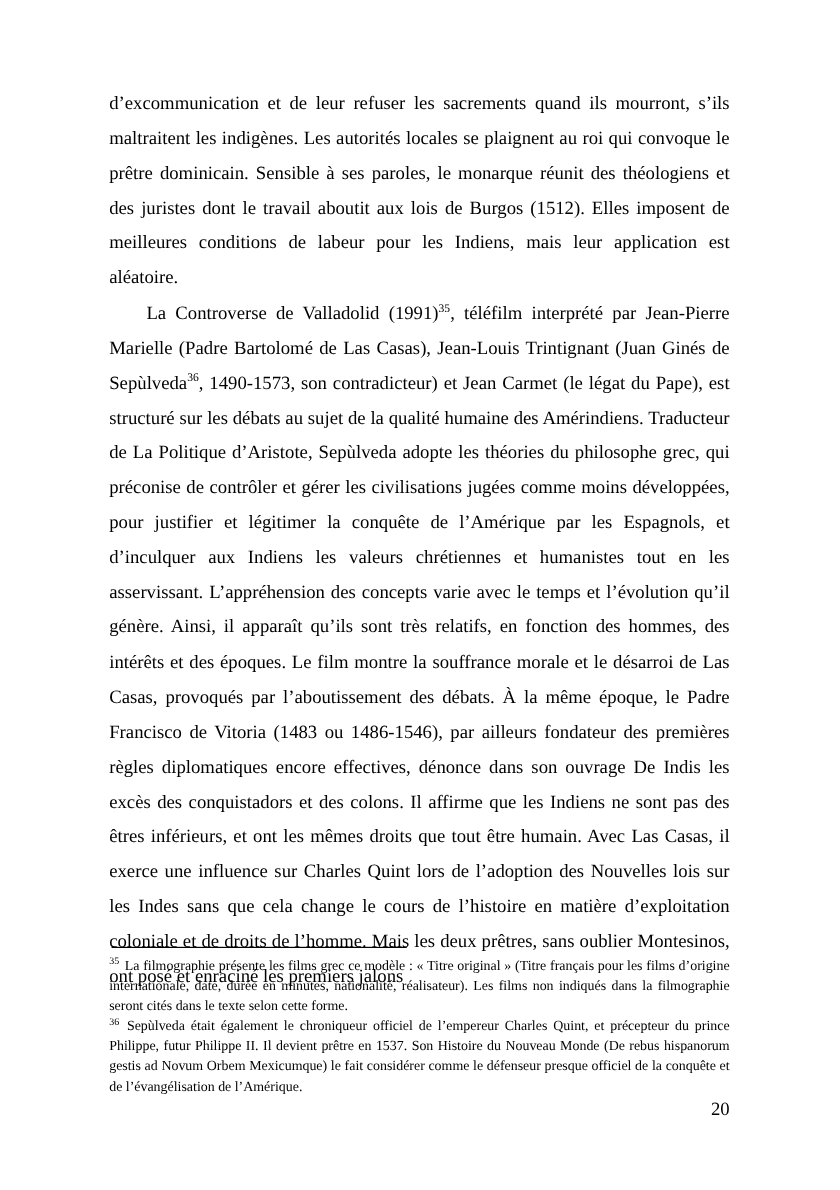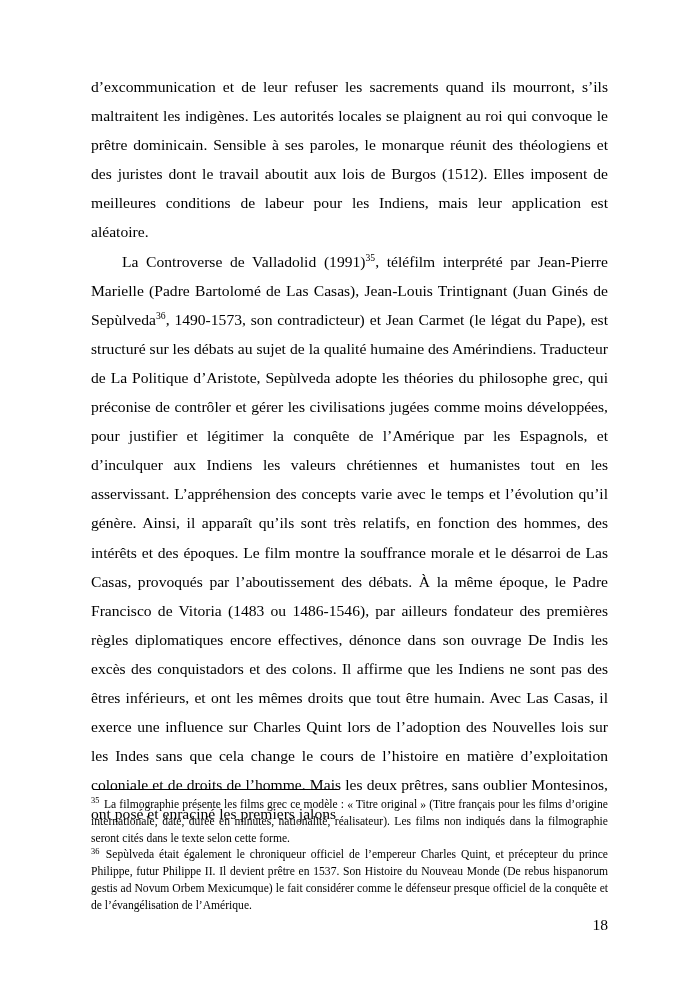--- a/index.html
+++ b/index.html
@@ -106,15 +106,15 @@
     <p class="body-par"><span>d’excommunication et de leur refuser les sacrements quand ils mourront, s’ils maltraitent les indigènes. Les autorités locales se plaignent au roi qui convoque le prêtre dominicain. Sensible à ses paroles, le monarque réunit des théologiens et des juristes dont le travail aboutit aux lois de Burgos (1512). Elles imposent de meilleures conditions de labeur pour les Indiens, mais leur application est aléatoire.</span></p>
     <p class="body-par indented"><span class="it">La Controverse de Valladolid</span><span> (1991)</span><sup class="fnref">35</sup><span>, téléfilm interprété par Jean-Pierre Marielle (Padre Bartolomé de Las Casas), Jean-Louis Trintignant (Juan Ginés de Sepùlveda</span><sup class="fnref">36</sup><span>, 1490-1573, son contradicteur) et Jean Carmet (le légat du Pape), est structuré sur les débats au sujet de la qualité humaine des Amérindiens. Traducteur de </span><span class="it">La Politique</span><span> d’Aristote, Sepùlveda adopte les théories du philosophe grec, qui préconise de contrôler et gérer les civilisations jugées comme moins développées, pour justifier et légitimer la conquête de l’Amérique par les Espagnols, et d’inculquer aux Indiens les valeurs chrétiennes et humanistes tout en les asservissant. L’appréhension des concepts varie avec le temps et l’évolution qu’il génère. Ainsi, il apparaît qu’ils sont très relatifs, en fonction des hommes, des intérêts et des époques. Le film montre la souffrance morale et le désarroi de Las Casas, provoqués par l’aboutissement des débats. À la même époque, le Padre Francisco de Vitoria (1483 ou 1486-1546), par ailleurs fondateur des premières règles diplomatiques encore effectives, dénonce dans son ouvrage </span><span class="it">De Indis</span><span> les excès des conquistadors et des colons. Il affirme que les Indiens ne sont pas des êtres inférieurs, et ont les mêmes droits que tout être humain. Avec Las Casas, il exerce une influence sur Charles Quint lors de l’adoption des </span><span class="it">Nouvelles lois sur les Indes</span><span> sans que cela change le cours de l’histoire en matière d’exploitation coloniale et de droits de l’homme. Mais les deux prêtres, sans oublier Montesinos, ont posé et enraciné les premiers jalons</span></p>
   </div>
 
   <div class="footnotes">
     <hr class="fn-rule">
     <p class="fn"><sup class="fnnum">35</sup><span> La filmographie présente les films grec ce modèle : « Titre original » (</span><span class="it">Titre français pour les films d’origine internationale</span><span>, date, durée en minutes, nationalité, réalisateur). Les films non indiqués dans la filmographie seront cités dans le texte selon cette forme.</span></p>
     <p class="fn"><sup class="fnnum">36</sup><span> Sepùlveda était également le chroniqueur officiel de l’empereur Charles Quint, et précepteur du prince Philippe, futur Philippe II. Il devient prêtre en 1537. Son </span><span class="it">Histoire du Nouveau Monde</span><span> (</span><span class="it">De rebus hispanorum gestis ad Novum Orbem Mexicumque</span><span>) le fait considérer comme le défenseur presque officiel de la conquête et de l’évangélisation de l’Amérique.</span></p>
   </div>
 
-  <div class="page-number">18</div>
+  <div class="page-number">20</div>
 
 </div>
 
 </body></html>

